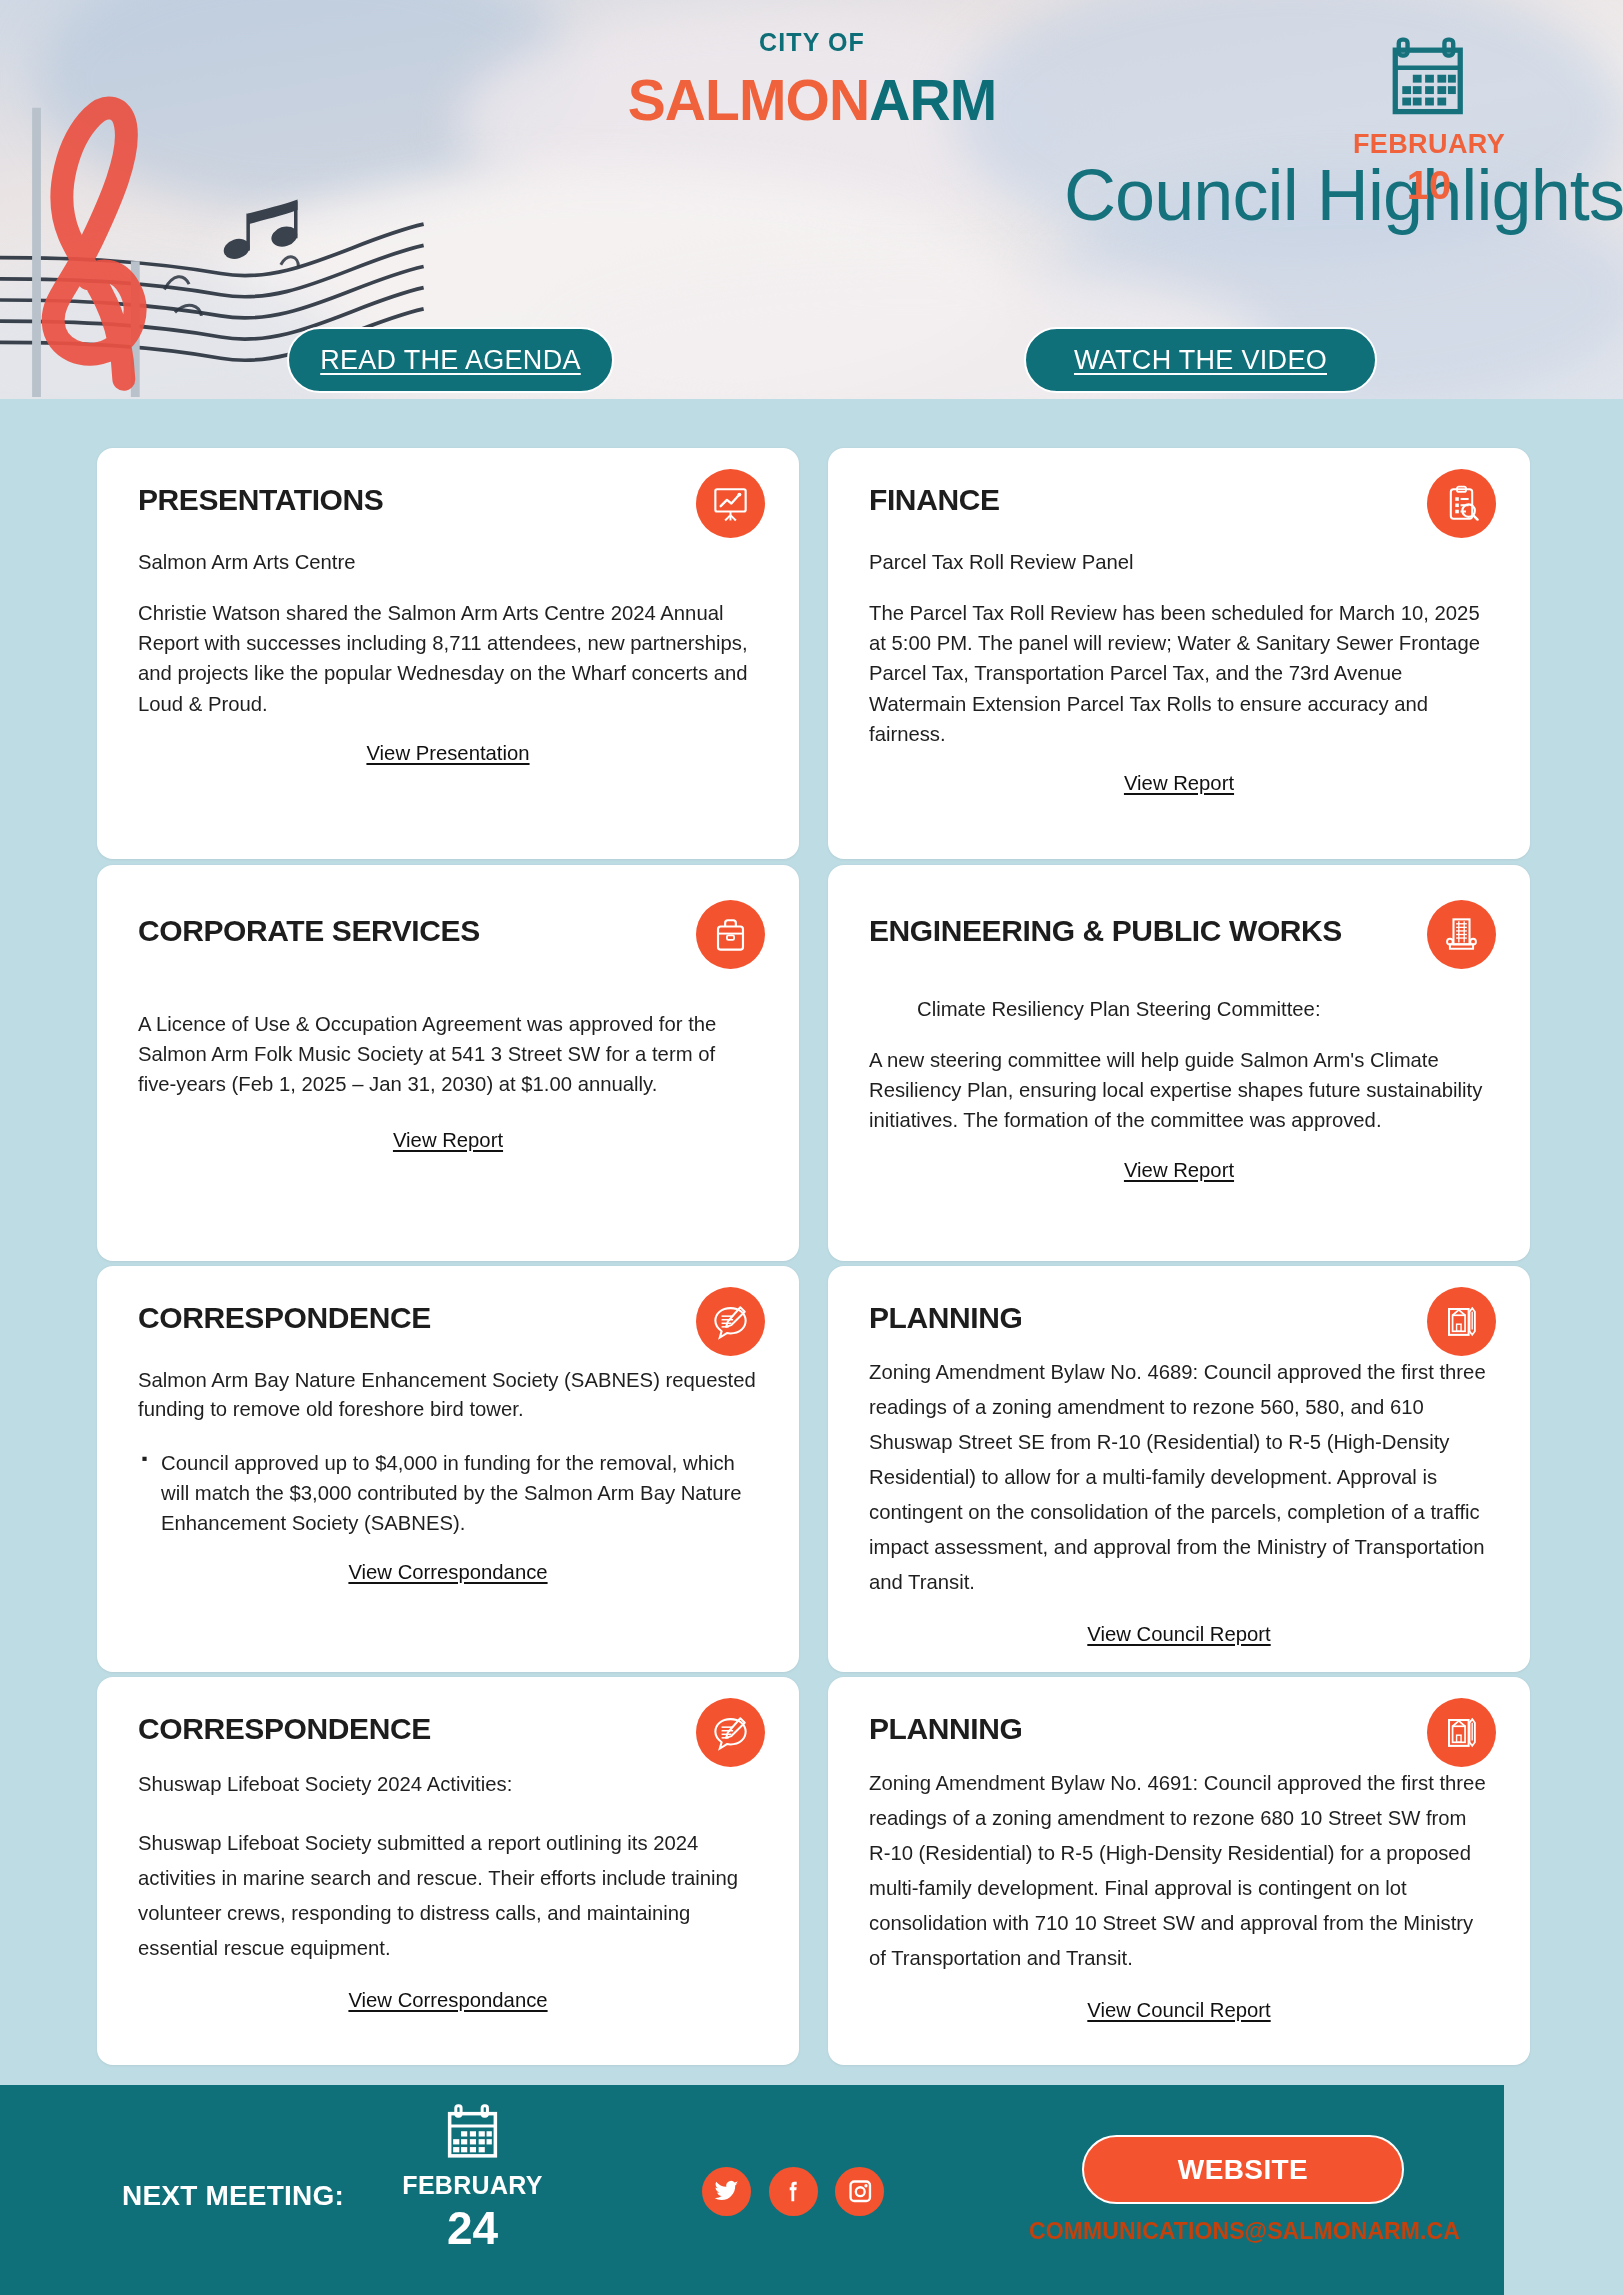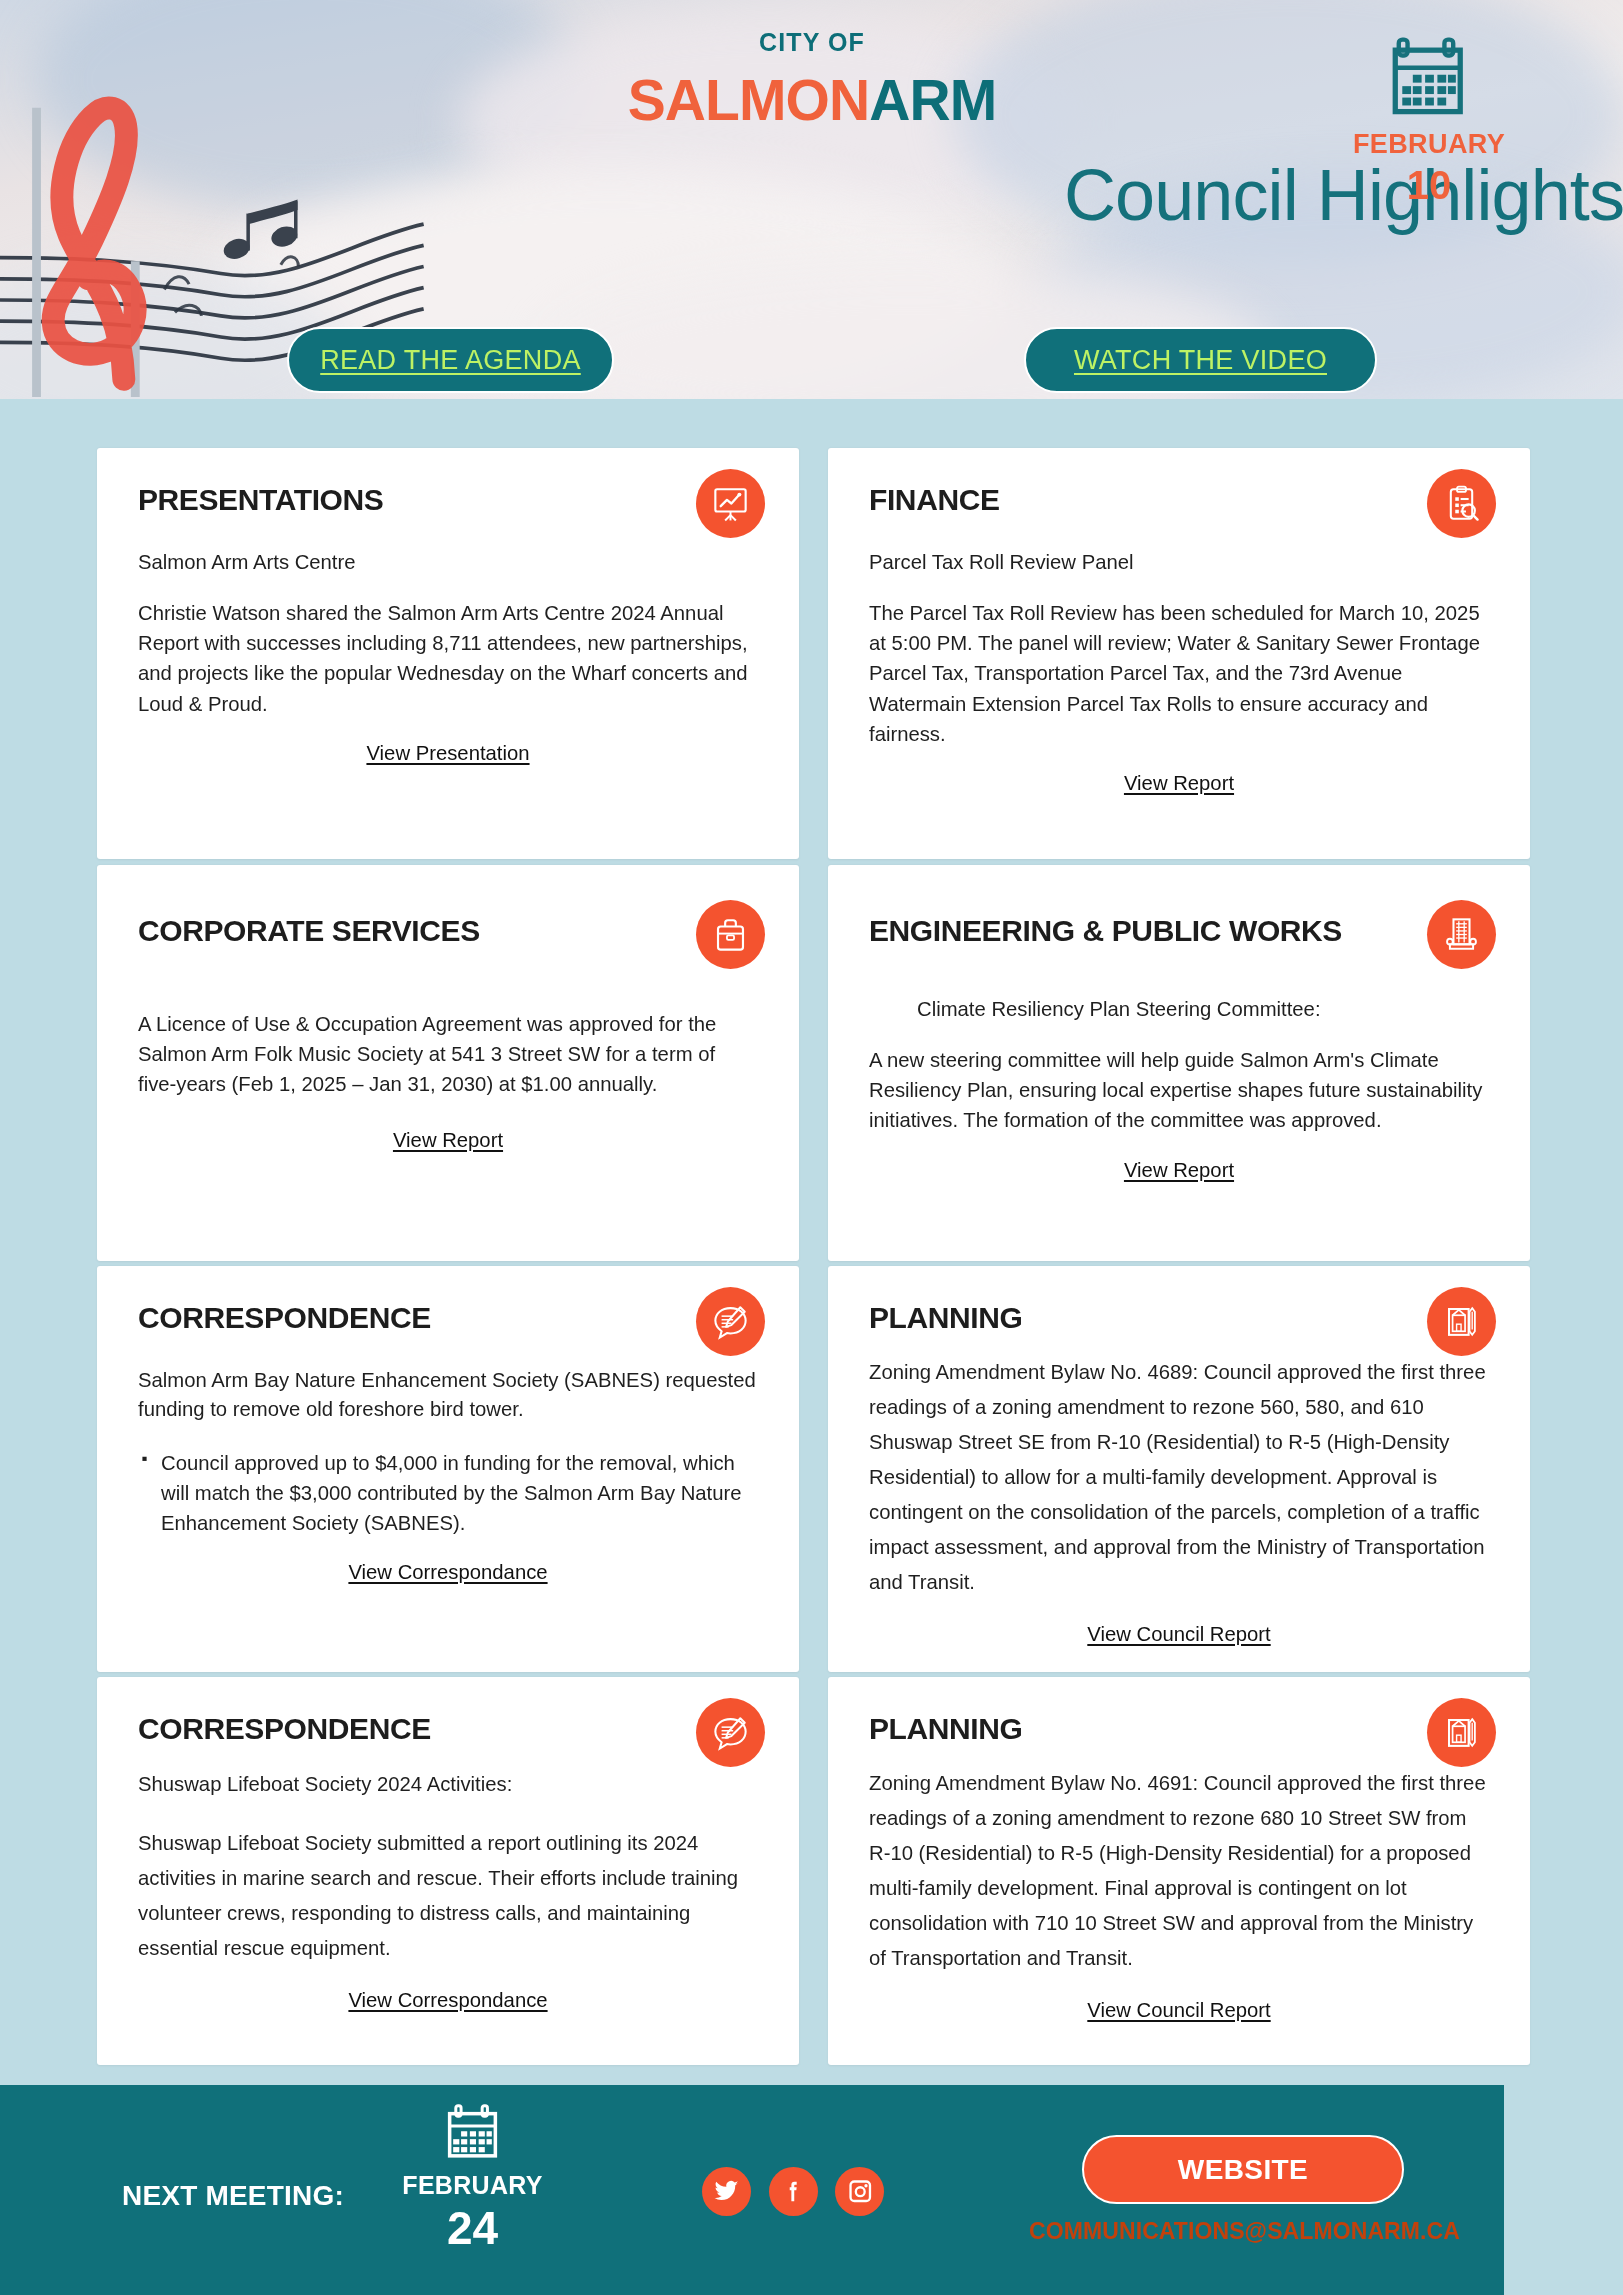--- a/index.html
+++ b/index.html
@@ -112,21 +112,21 @@
   }
   .pill-btn {
     position: absolute;
     display: flex;
     align-items: center;
     justify-content: center;
     background: #10707a;
     border: 2.6px solid #ffffff;
     border-radius: 46px;
     height: 66px;
-    color: #bef264;
+    color: #ffffff;
     font-size: 27px;
     font-weight: 400;
     letter-spacing: 0.3px;
     text-decoration: underline;
     text-underline-offset: 3.5px;
     cursor: pointer;
   }
   .btn-agenda { left: 287px; width: 327px; }
   .btn-video  { left: 1024px; width: 353px; }
 
@@ -134,21 +134,21 @@
   .cards {
     position: absolute;
     left: 0; top: 399px;
     width: 1624px;
     height: 1685px;
     padding: 0;
   }
   .card {
     position: absolute;
     background: #ffffff;
-    border-radius: 3px;
+    border-radius: 16px;
     box-shadow: 0 0.9px 2.6px rgba(0,0,0,0.06);
     padding: 35px 41px 26.5px 41px;
   }
   .card-col-left  { left: 97px;  width: 702px; }
   .card-col-right { left: 828px;  width: 702px; }
   .card-row1 { top: 49px;  height: 411px; }
   .card-row2 { top: 466px; height: 396px; }
   .card-row3 { top: 867px; height: 406px; }
   .card-row4 { top: 1278px;height: 388px; }
 

